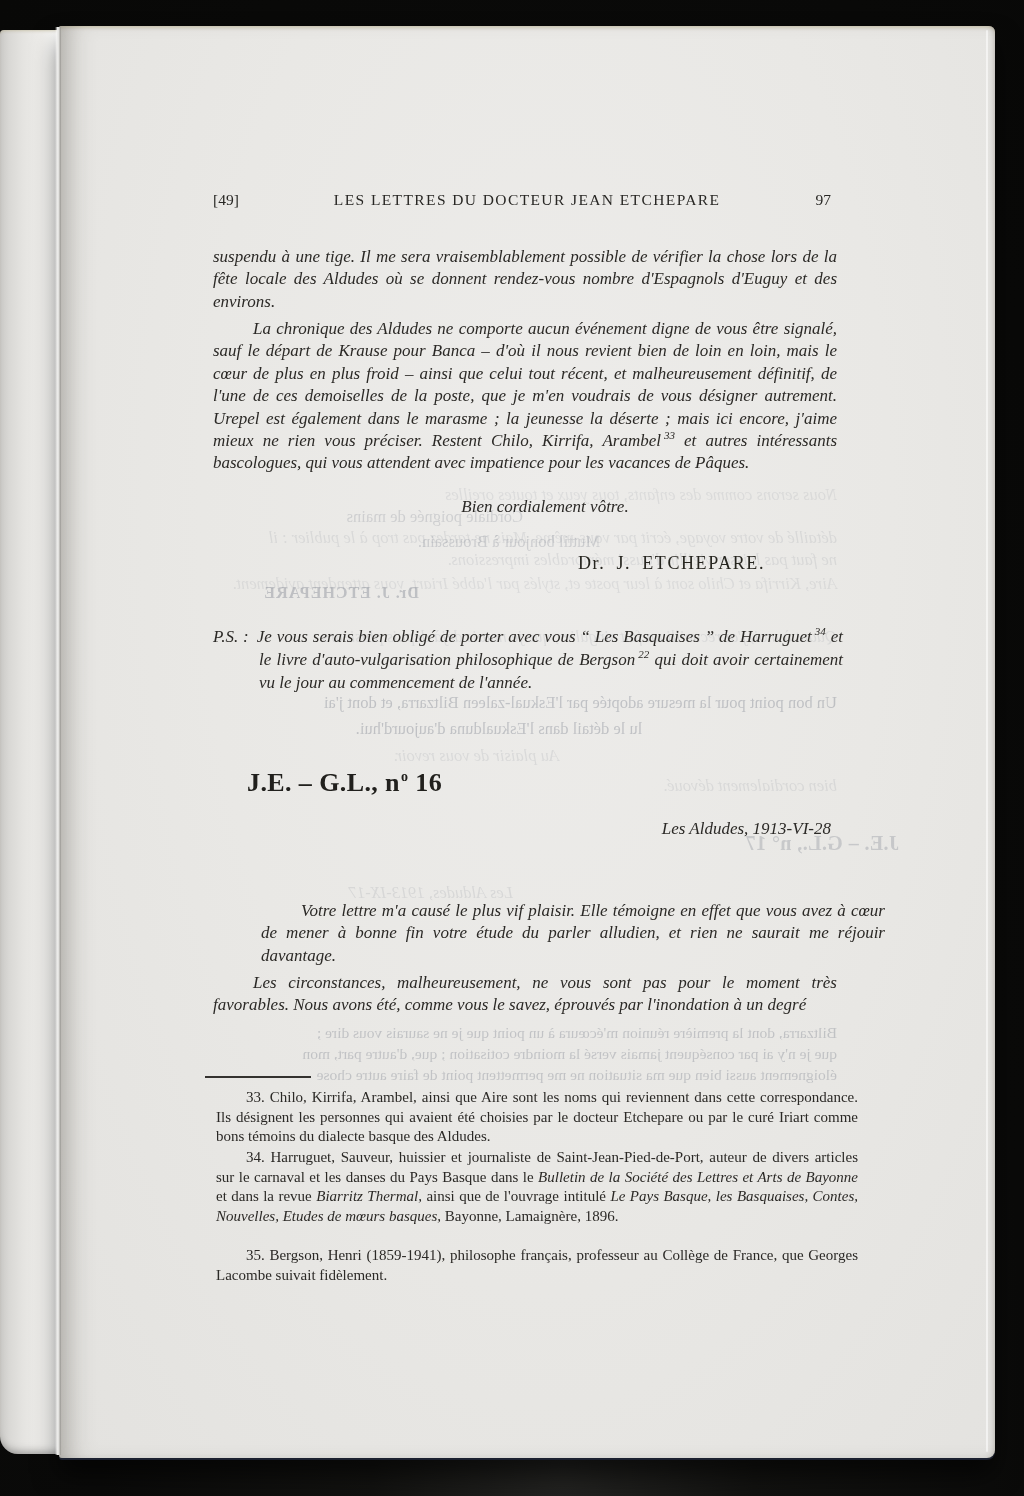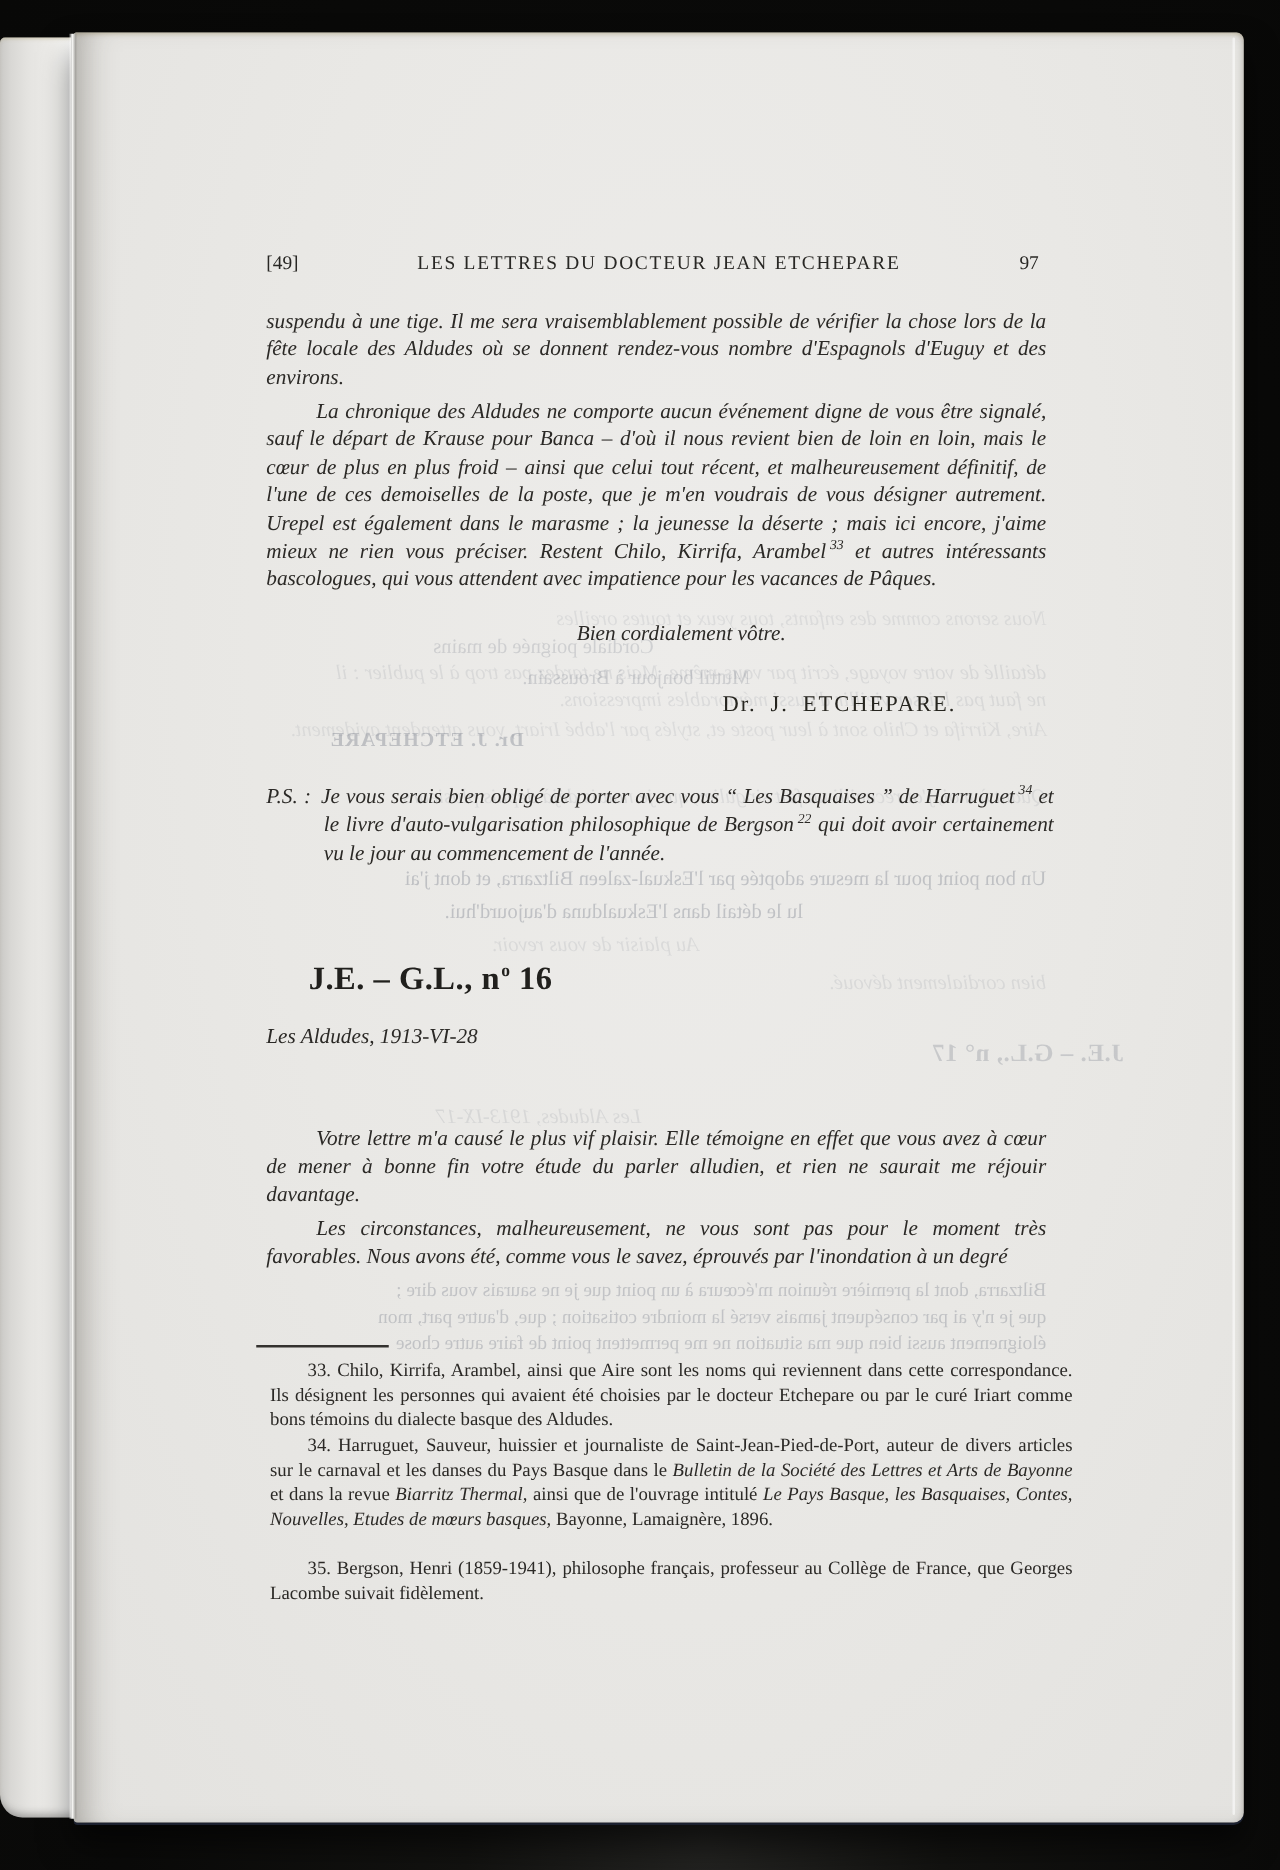--- a/index.html
+++ b/index.html
@@ -26,36 +26,36 @@
       0 2px 0 0 #1c2130,
       0 16px 26px rgba(0,0,0,.6);
   }
   .sheet-edge-line{position:absolute;top:4px;bottom:6px;right:7px;width:2px;background:rgba(255,255,255,.55);border-radius:1px;}
   .fold-line{
     position:absolute;left:55px;top:27px;width:6px;height:1428px;
     background:linear-gradient(90deg,rgba(140,138,133,.0),#fdfdfb 45%,#b9b8b4 80%,rgba(100,98,94,.4));
   }
   
   .abs{position:absolute;margin:0;}
-  .hdr{left:154px;top:176px;width:624px;display:flex;align-items:flex-end;font-size:15.5px;color:#282724;}
+  .hdr{left:154px;top:165px;width:624px;display:flex;align-items:flex-end;font-size:15.5px;color:#282724;}
   .hdr .h-title{flex:1;text-align:center;letter-spacing:1.4px;}
   .hdr .h-right{margin-right:6px;}
   .bp{left:154px;width:624px;font-size:17px;line-height:22.4px;font-style:italic;text-align:justify;color:#2b2926;}
   .indent{text-indent:40px;}
   .p1{top:220px;}
   .p2{top:292px;}
   .closing{top:470px;text-align:center;}
   .signature{left:519px;top:527px;font-size:18px;letter-spacing:1.6px;word-spacing:5px;color:#26251f;font-style:normal;}
   .ps{left:154px;top:599px;width:630px;font-size:17px;line-height:23px;font-style:italic;text-align:justify;color:#2b2926;padding-left:46px;text-indent:-46px;box-sizing:border-box;}
   .ps-label{margin-right:8px;}
   .sec-heading{left:188px;top:742px;font-size:26px;font-weight:bold;letter-spacing:.4px;color:#21201d;font-style:normal;}
   .sec-heading sup{font-size:14px;margin-left:1px;}
-  .dateline{top:792px;text-align:left;padding-right:6px;box-sizing:border-box;}
+  .dateline{top:792px;text-align:right;padding-right:6px;box-sizing:border-box;}
   .salutation{top:846px;text-align:left;}
-  .l16p1{top:874px;}
+  .l16p1{top:874px;margin-left:48px;}
   .l16p2{top:946px;}
   .fn-rule{left:146px;top:1050px;width:106px;height:2px;background:#34322f;}
   .fn{left:157px;width:642px;font-size:15px;line-height:19.6px;text-align:justify;text-indent:30px;color:#2b2926;font-style:normal;}
   .fn33{top:1062px;}
   .fn34{top:1122px;}
   .fn35{top:1220px;}
   sup{font-size:11px;line-height:0;margin-left:3px;}
   
   .bt{position:absolute;left:154px;width:624px;margin:0;font-size:16.5px;line-height:22px;
       color:#5d6575;transform:scaleX(-1);filter:blur(.5px);font-style:italic;text-align:justify;}

